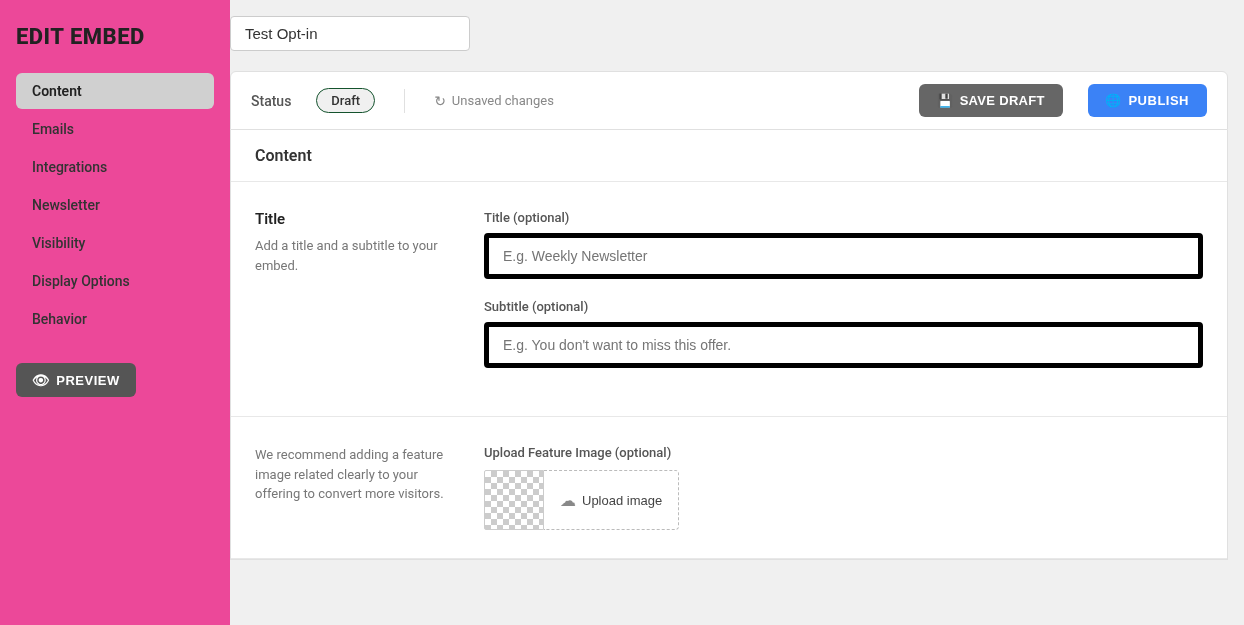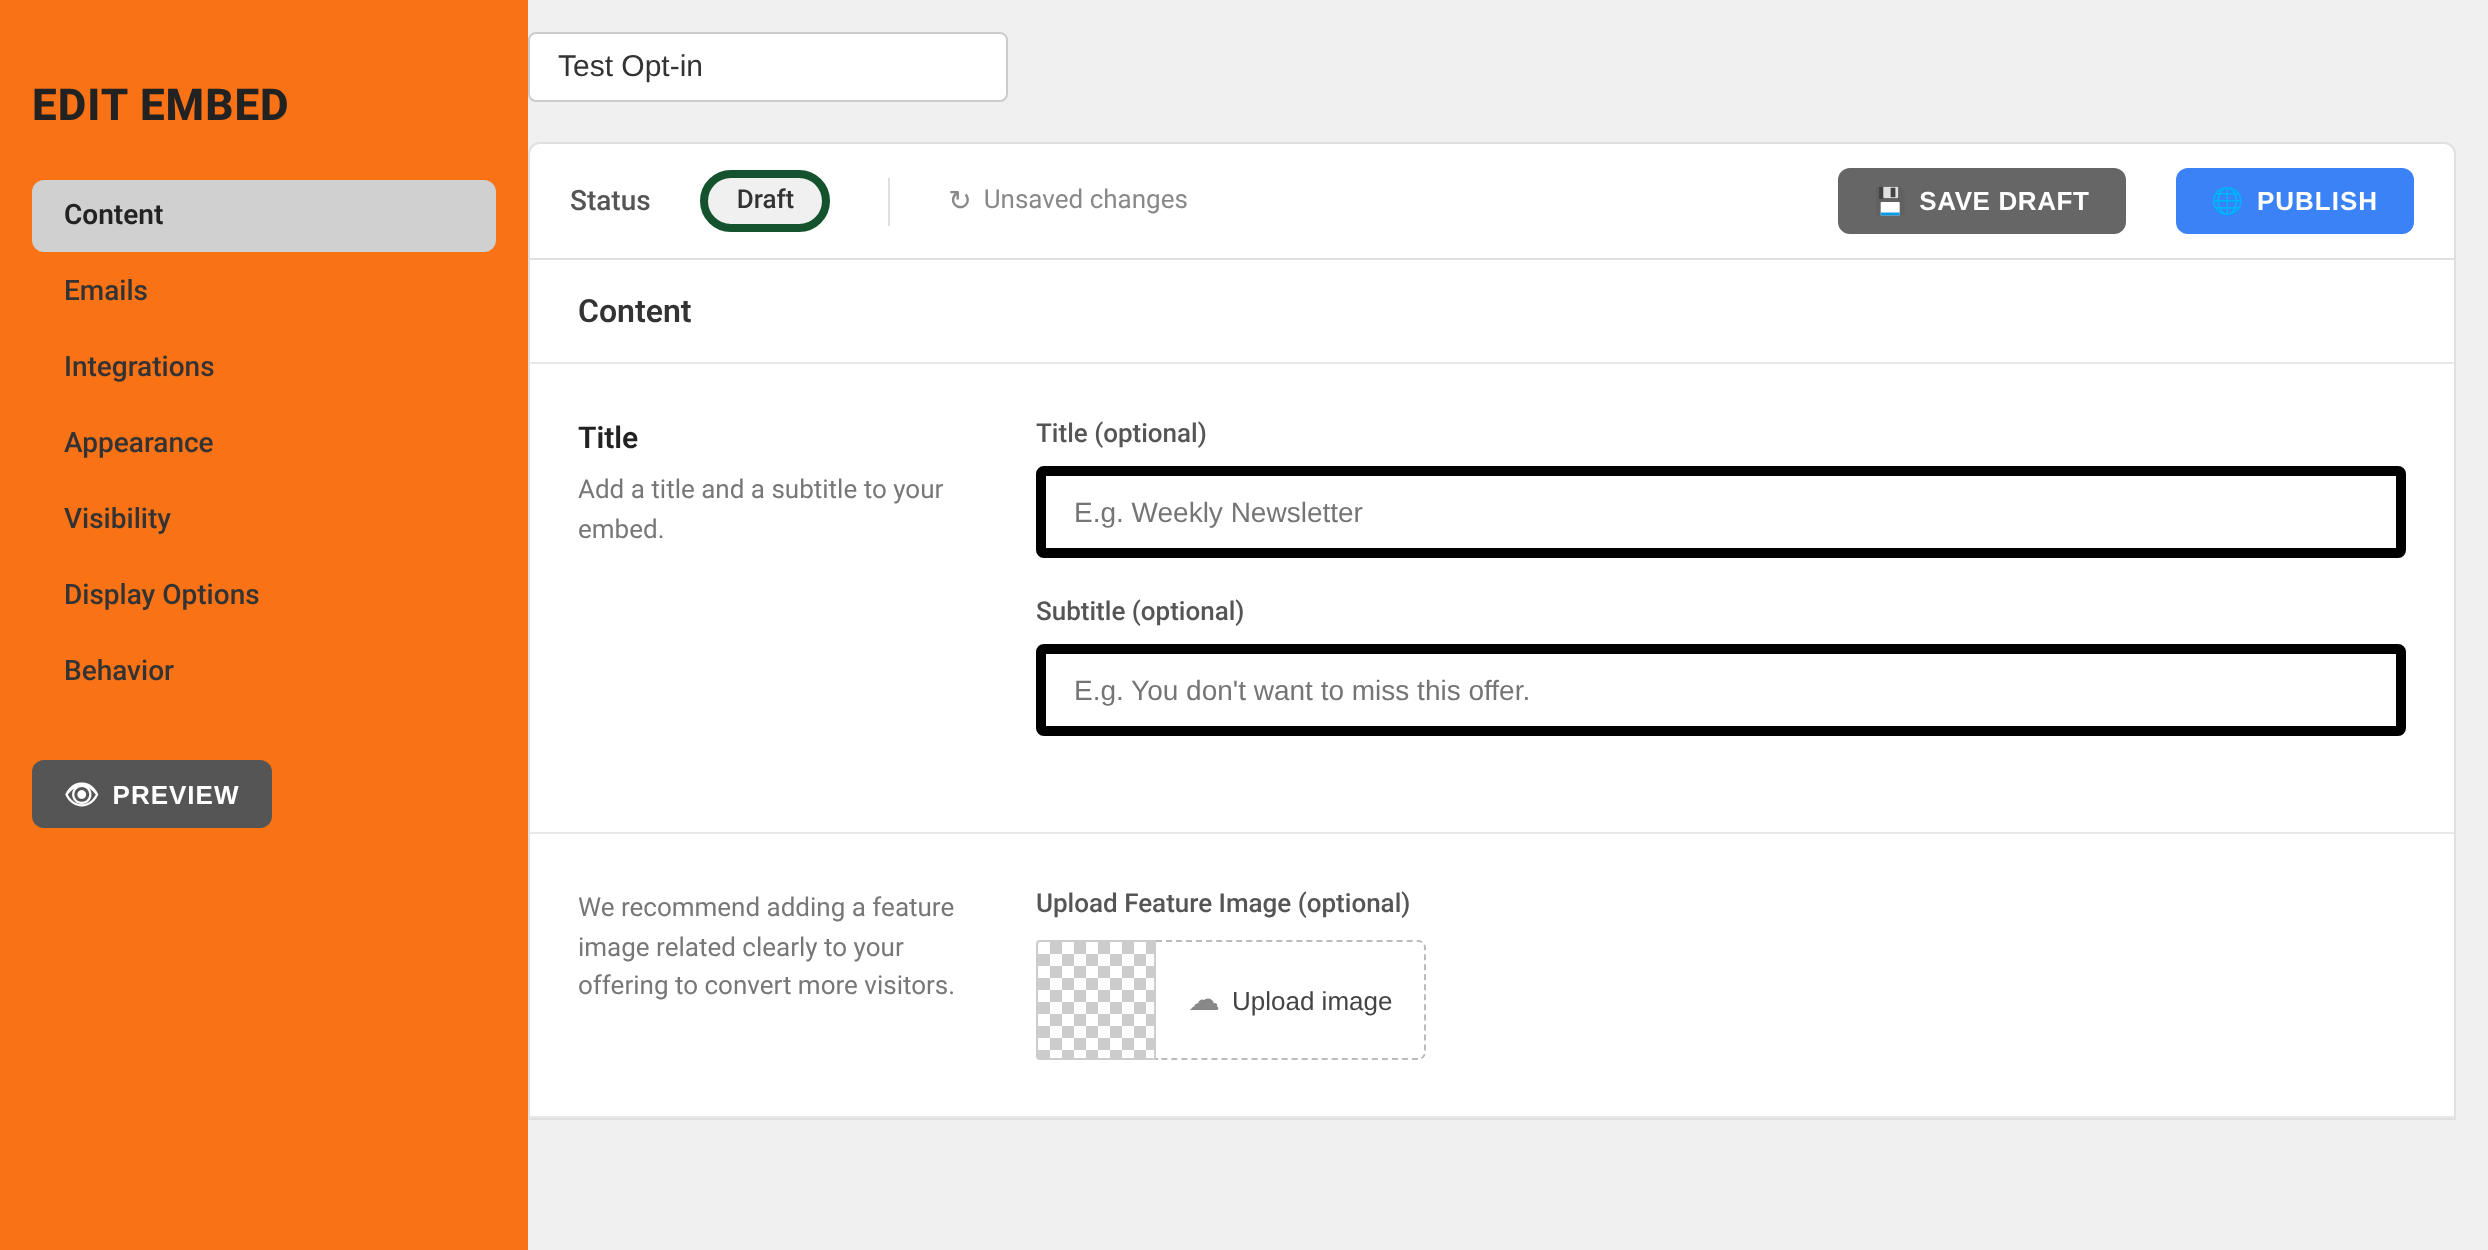--- a/index.html
+++ b/index.html
@@ -11,23 +11,23 @@
     }
 
     .layout {
       display: flex;
       min-height: 625px;
       width: 1244px;
     }
 
     
     .sidebar {
-      width: 264px;
-      background: #f97316;
-      padding: 41px 16px;
+      width: 230px;
+      background: #ec4899;
+      padding: 24px 16px;
       flex-shrink: 0;
     }
 
     .sidebar-title {
       font-size: 22px;
       font-weight: 800;
       color: #222;
       margin-bottom: 24px;
       letter-spacing: 0.5px;
     }
@@ -109,21 +109,21 @@
     }
 
     .status-label {
       font-size: 14px;
       color: #555;
       font-weight: 500;
     }
 
     .status-badge {
       background: #f0f0f0;
-      border: 4px solid #14532d;
+      border: 1px solid #14532d;
       border-radius: 20px;
       padding: 4px 14px;
       font-size: 13px;
       color: #333;
       font-weight: 500;
     }
 
     .toolbar-divider {
       width: 1px;
       height: 24px;
@@ -296,21 +296,21 @@
 <body>
 
 <div class="layout">
 
   <div class="sidebar">
     <div class="sidebar-title">EDIT EMBED</div>
 
     <a class="nav-item active">Content</a>
     <a class="nav-item">Emails</a>
     <a class="nav-item">Integrations</a>
-    <a class="nav-item">Appearance</a>
+    <a class="nav-item">Newsletter</a>
     <a class="nav-item">Visibility</a>
     <a class="nav-item">Display Options</a>
     <a class="nav-item">Behavior</a>
 
     <button class="preview-btn">
       <span class="eye-icon">👁</span>
       <span>PREVIEW</span>
     </button>
   </div>
 

